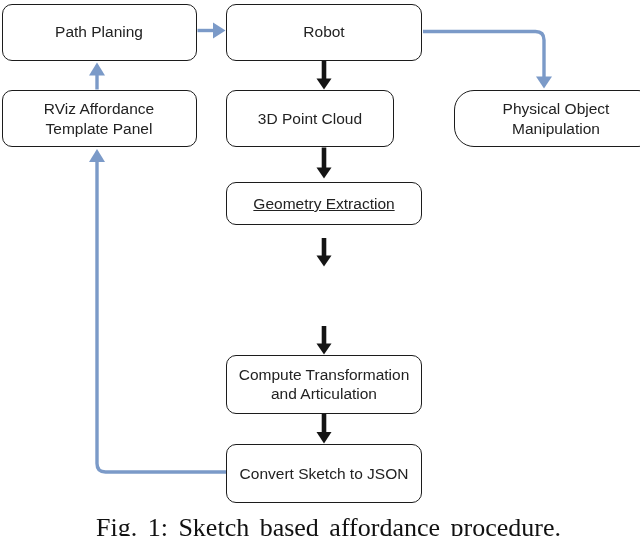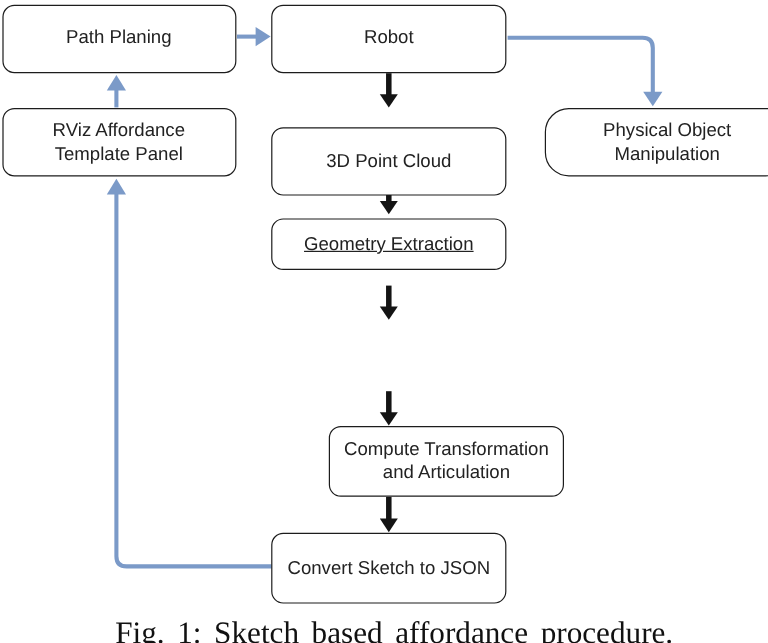--- a/index.html
+++ b/index.html
@@ -40,25 +40,25 @@
     justify-content: center;
     text-align: center;
     font-size: 15.5px;
     line-height: 1.25;
     color: #222222;
     padding: 0 9px;
   }
   #node-path-planning        { left: 1.5px; top: 3.5px;  width: 195px; height: 57px; }
   #node-robot                { left: 226px; top: 3.5px;  width: 196px; height: 57px; }
   #node-rviz-panel           { left: 1.5px; top: 90px;   width: 195px; height: 57px; }
-  #node-point-cloud          { left: 226px; top: 106px;   width: 196px; height: 57px; }
+  #node-point-cloud          { left: 226px; top: 90px;   width: 168px; height: 57px; }
   #node-physical-object      { left: 454px; top: 90px;   width: 204px; height: 57px; border-radius: 20px; }
   #node-geometry-extraction  { left: 226px; top: 182px;width: 196px; height: 43px; text-decoration: underline; }
   #node-affordance-sketch    { left: 226px; top: 267px;  width: 196px; height: 58.5px; }
-  #node-compute-transform    { left: 226px; top: 355px;  width: 196px; height: 58.5px; margin-left: 48px; }
+  #node-compute-transform    { left: 226px; top: 355px;  width: 196px; height: 58.5px; }
   #node-convert-json         { left: 226px; top: 444px;  width: 196px; height: 59px; }
   #figure-caption {
     position: absolute;
     left: 96px;
     top: 513px;
     font-family: "Liberation Serif", serif;
     font-size: 26px;
     color: #111111;
     white-space: nowrap;
     word-spacing: 4px;

